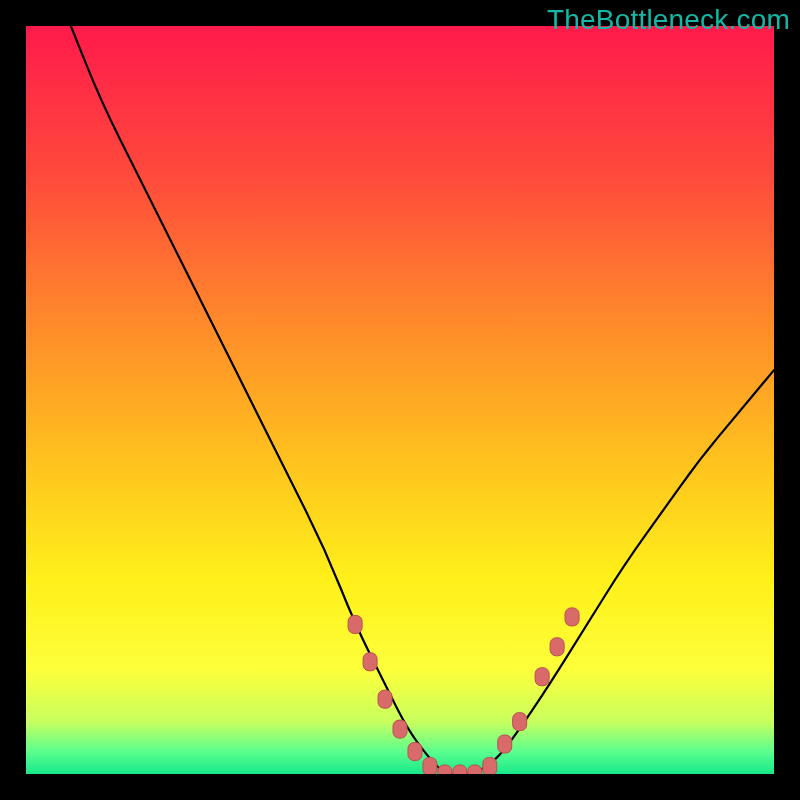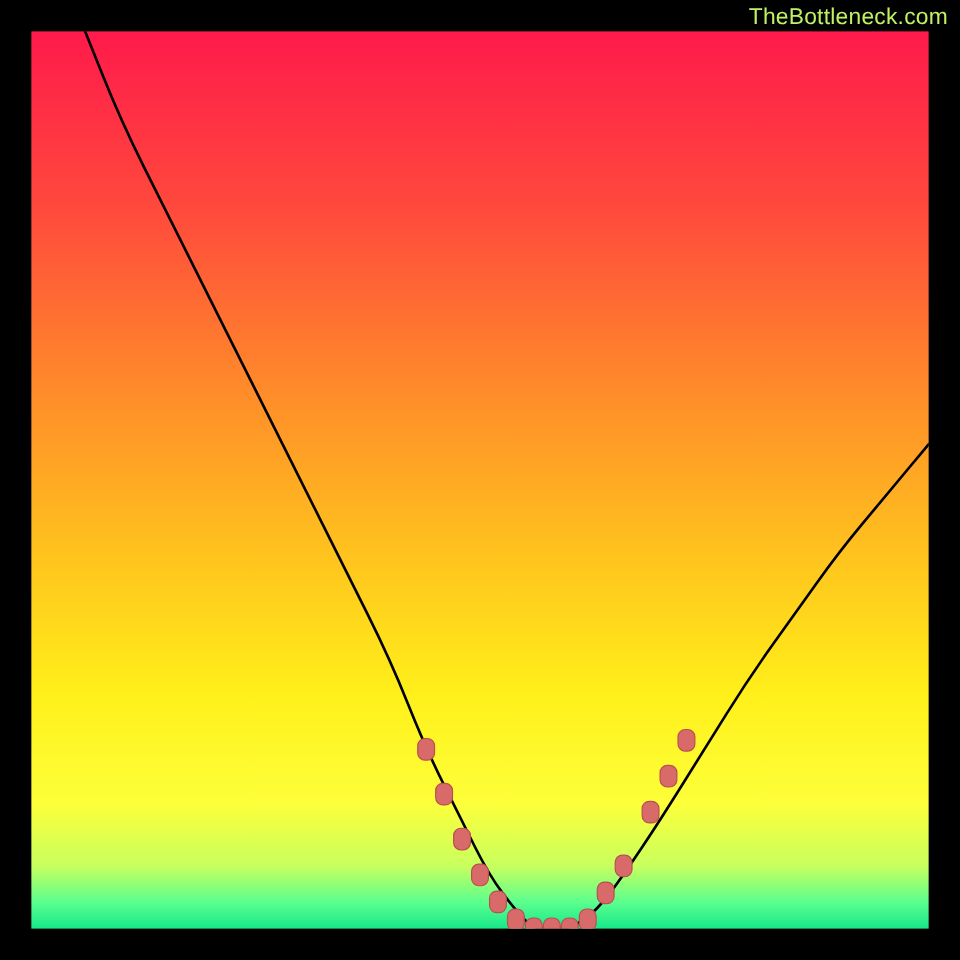--- a/index.html
+++ b/index.html
@@ -23,22 +23,22 @@
     position: absolute;
     left: 0;
     top: 0;
     width: 748px;
     height: 748px;
   }
   .watermark {
     position: absolute;
     top: 4px;
     right: 10px;
-    color: #bef264;
-    font-size: 19px;
+    color: #14b8a6;
+    font-size: 28px;
     letter-spacing: 0.2px;
     font-weight: 400;
     user-select: none;
   }
 </style>
 </head>
 <body>
 
 <div class="frame">
   <svg class="plot" viewBox="0 0 748 748" preserveAspectRatio="none">

